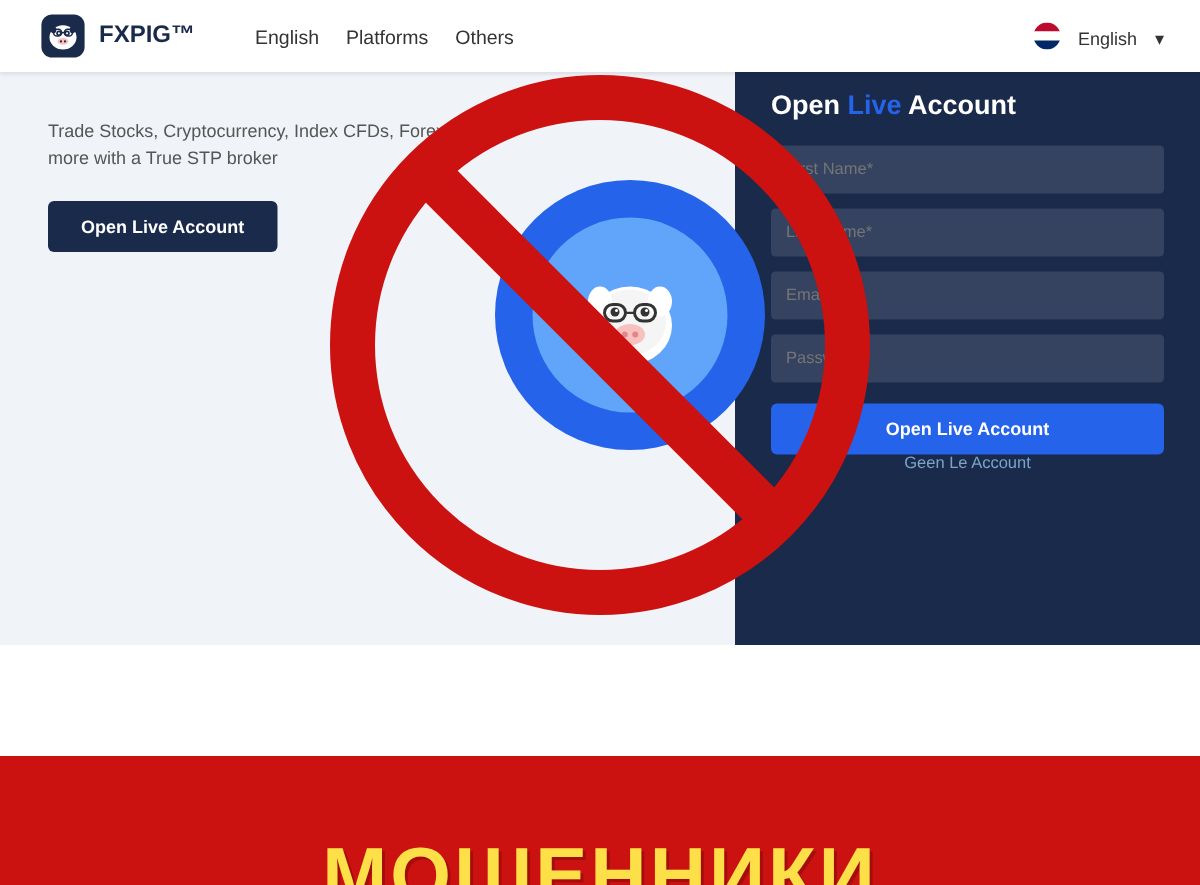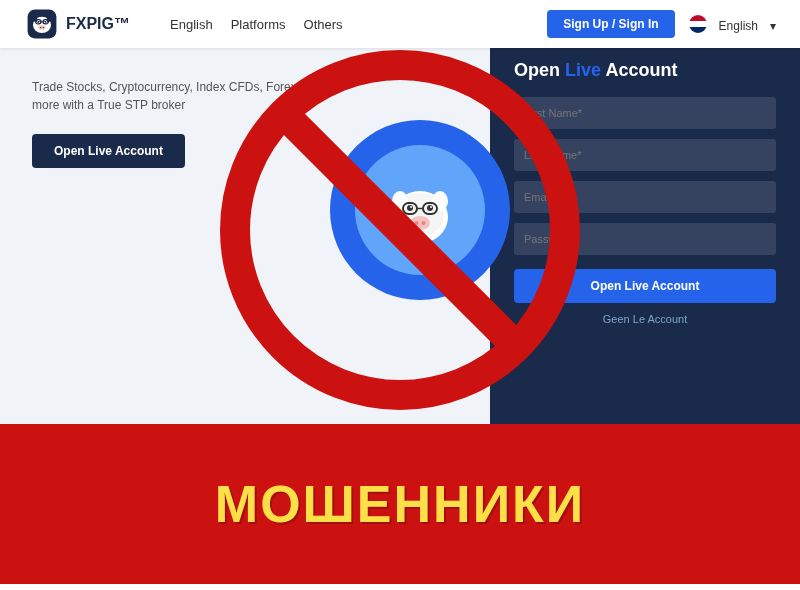--- a/index.html
+++ b/index.html
@@ -7,21 +7,21 @@
       width: 800px;
       height: 590px;
       overflow: hidden;
       font-family: Arial, sans-serif;
       background: #fff;
     }
 
     
     .website-section {
       width: 800px;
-      height: 424px;
+      height: 504px;
       position: relative;
       overflow: hidden;
       background: #fff;
     }
 
     
     .site-left {
       position: absolute;
       left: 0; top: 0;
       width: 490px;
@@ -173,21 +173,20 @@
       width: 100%;
       height: 34px;
       font-size: 12px;
       font-weight: 600;
       cursor: pointer;
       margin-top: 4px;
     }
     .geen-text {
       color: #7ba3cc;
       font-size: 11px;
-      margin-top: 10px;
       text-align: center;
     }
 
     
     .mascot-area {
       position: absolute;
       left: 310px;
       top: 60px;
       width: 220px;
       height: 300px;
@@ -275,21 +274,20 @@
         <line x1="19" y1="17.5" x2="21" y2="17.5" stroke="#1a2a4a" stroke-width="1"></line>
       </svg>
       <span>FXPIG™</span>
     </div>
     <div class="nav-links">
       <span>English</span>
       <span>Platforms</span>
       <span>Others</span>
     </div>
     <div class="header-right">
-      <button class="sign-btn">Sign Up / Sign In</button>
       <div class="lang-area">
         <div class="flag-circle">
           <div class="flag-top"></div>
           <div class="flag-mid"></div>
           <div class="flag-bot"></div>
         </div>
         <span>English</span>
         <span>▾</span>
       </div>
     </div>

